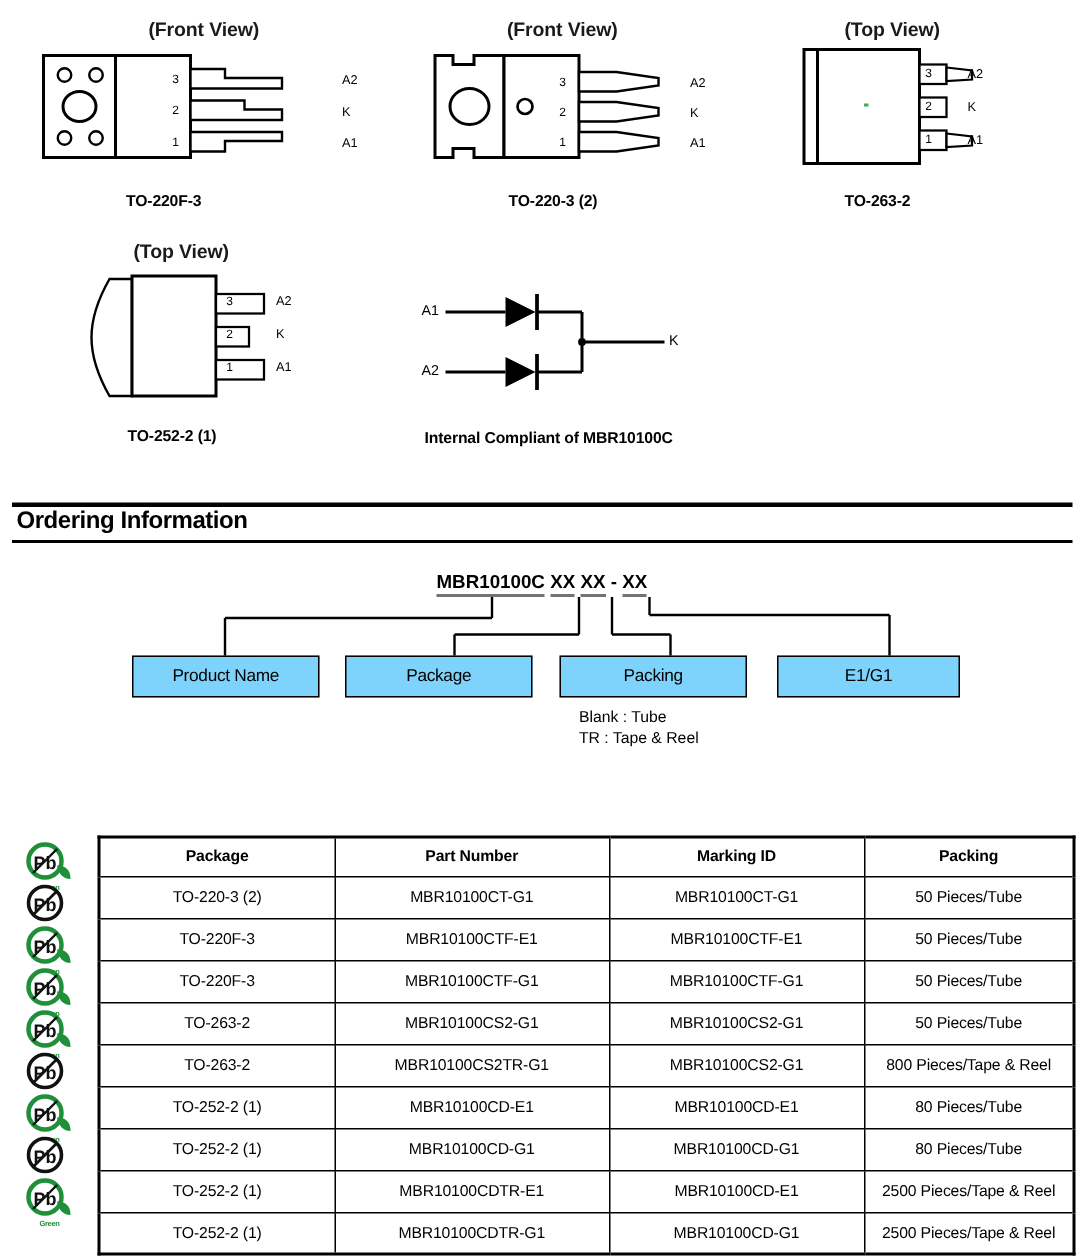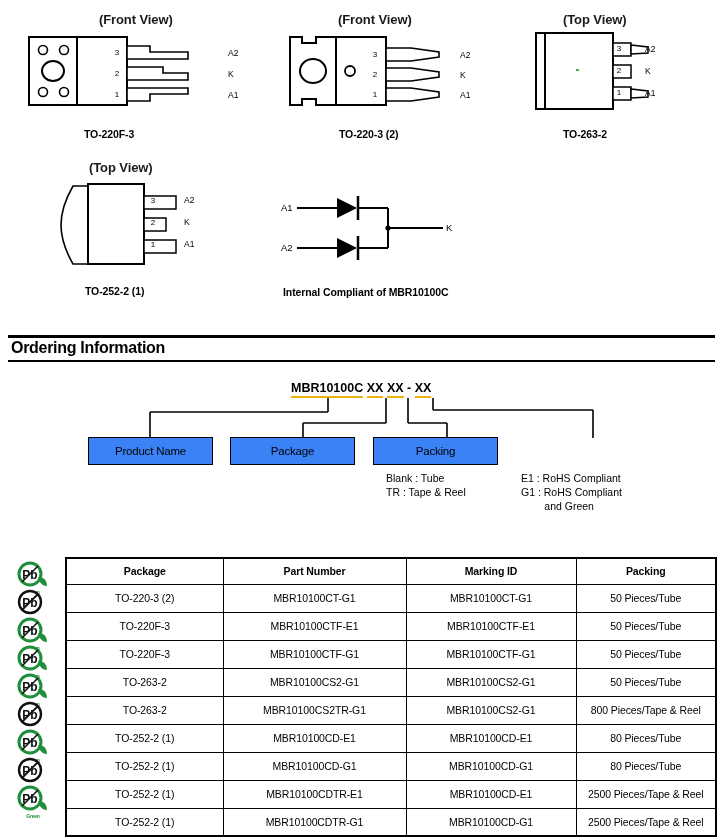--- a/index.html
+++ b/index.html
@@ -73,27 +73,27 @@
   }
 
   
   .code-line {
     position: absolute;
     font-size: 12.5px;
     font-weight: bold;
     white-space: nowrap;
     letter-spacing: 0px;
   }
-  .code-seg { border-bottom: 2px solid #eab308; padding-bottom: 1px; }
+  .code-seg { border-bottom: 2px solid #737373; padding-bottom: 1px; }
   .code-gap { border-bottom: none; }
 
   .order-box {
     position: absolute;
     border: 1.4px solid #000;
-    background: #3b82f6;
+    background: #7dd3fc;
     display: flex;
     align-items: center;
     justify-content: center;
     font-size: 11.5px;
     color: #000;
     letter-spacing: -0.2px;
   }
   .order-note {
     position: absolute;
     font-size: 10.5px;
@@ -308,26 +308,26 @@
 
   <div class="order-box" style="left:88px; top:437px; width:125px; height:28px;">
     <span>Product Name</span>
   </div>
   <div class="order-box" style="left:230px; top:437px; width:125px; height:28px;">
     <span>Package</span>
   </div>
   <div class="order-box" style="left:373px; top:437px; width:125px; height:28px;">
     <span>Packing</span>
   </div>
+  <div class="order-box" style="left:518px; top:437px; width:122px; height:28px;">
+    <span>E1/G1</span>
+  </div>
 
   <div class="order-note" style="left:386px; top:471px;">Blank : Tube
 TR : Tape &amp; Reel</div>
-  <div class="order-note" style="left:521px; top:471px;">E1 : RoHS Compliant
-G1 : RoHS Compliant
-        and Green</div>
 
   <div class="pb-col">
     <div class="pb-item">
       <span class="pb-badge">
         <svg width="34" height="28" viewBox="0 0 34 28">
           <circle cx="14" cy="13" r="11" fill="#fff" stroke="#1f8f3a" stroke-width="3"></circle>
           <text x="14" y="18" font-family="'Liberation Sans',sans-serif" font-size="12" font-weight="bold" fill="#111" text-anchor="middle">Pb</text>
           <line x1="6" y1="21" x2="22" y2="5" stroke="#111" stroke-width="1.6"></line>
           <path d="M22 16 Q31 16 31 25 Q24 25 22 16 Z" fill="#1f8f3a"></path>
         </svg>

